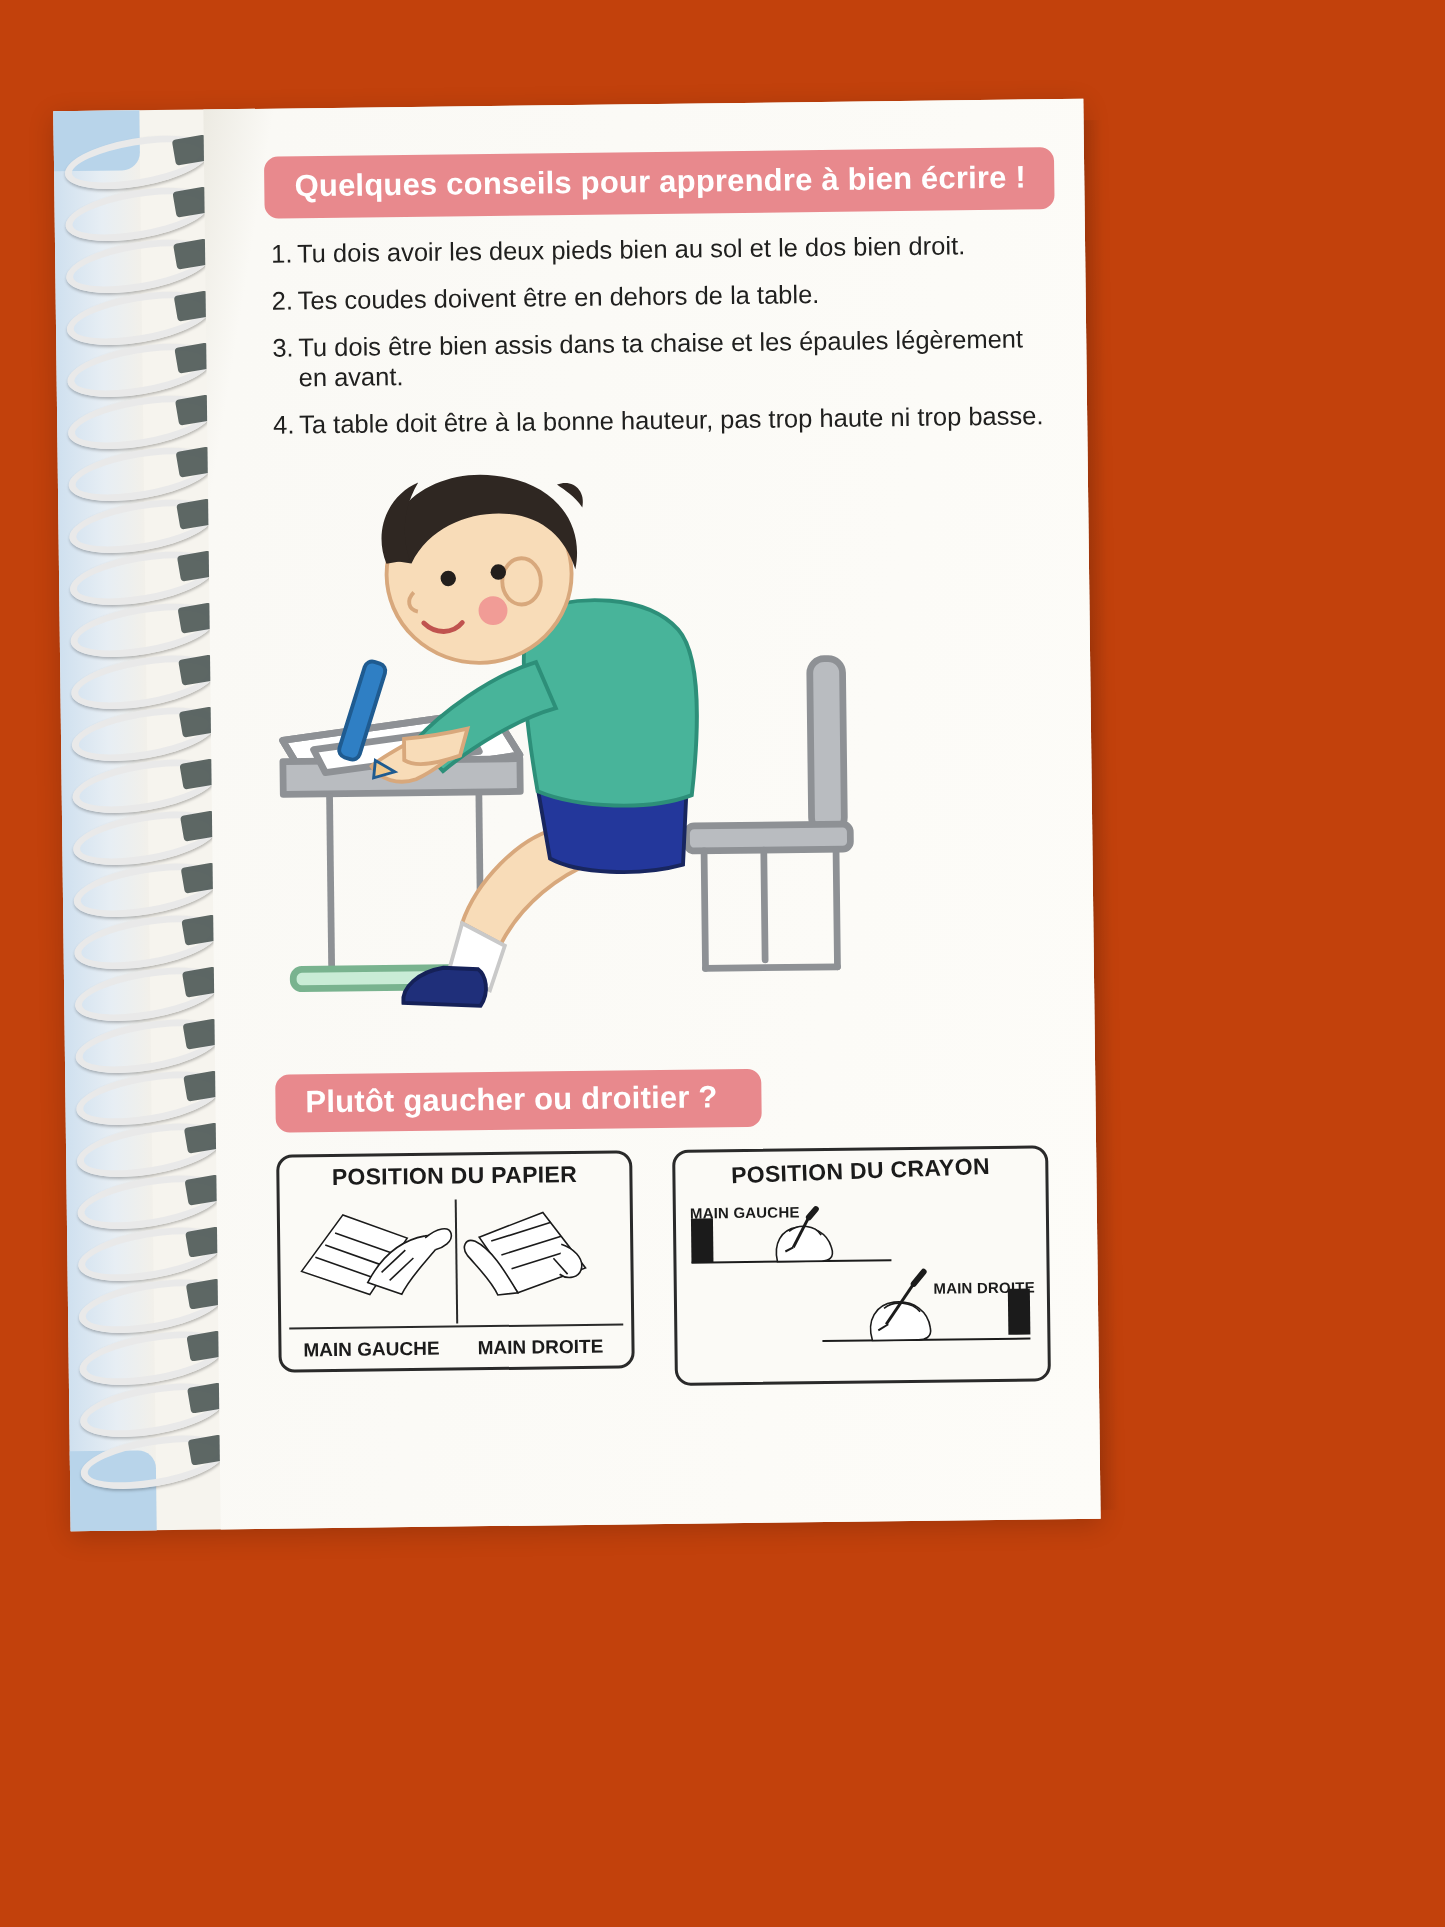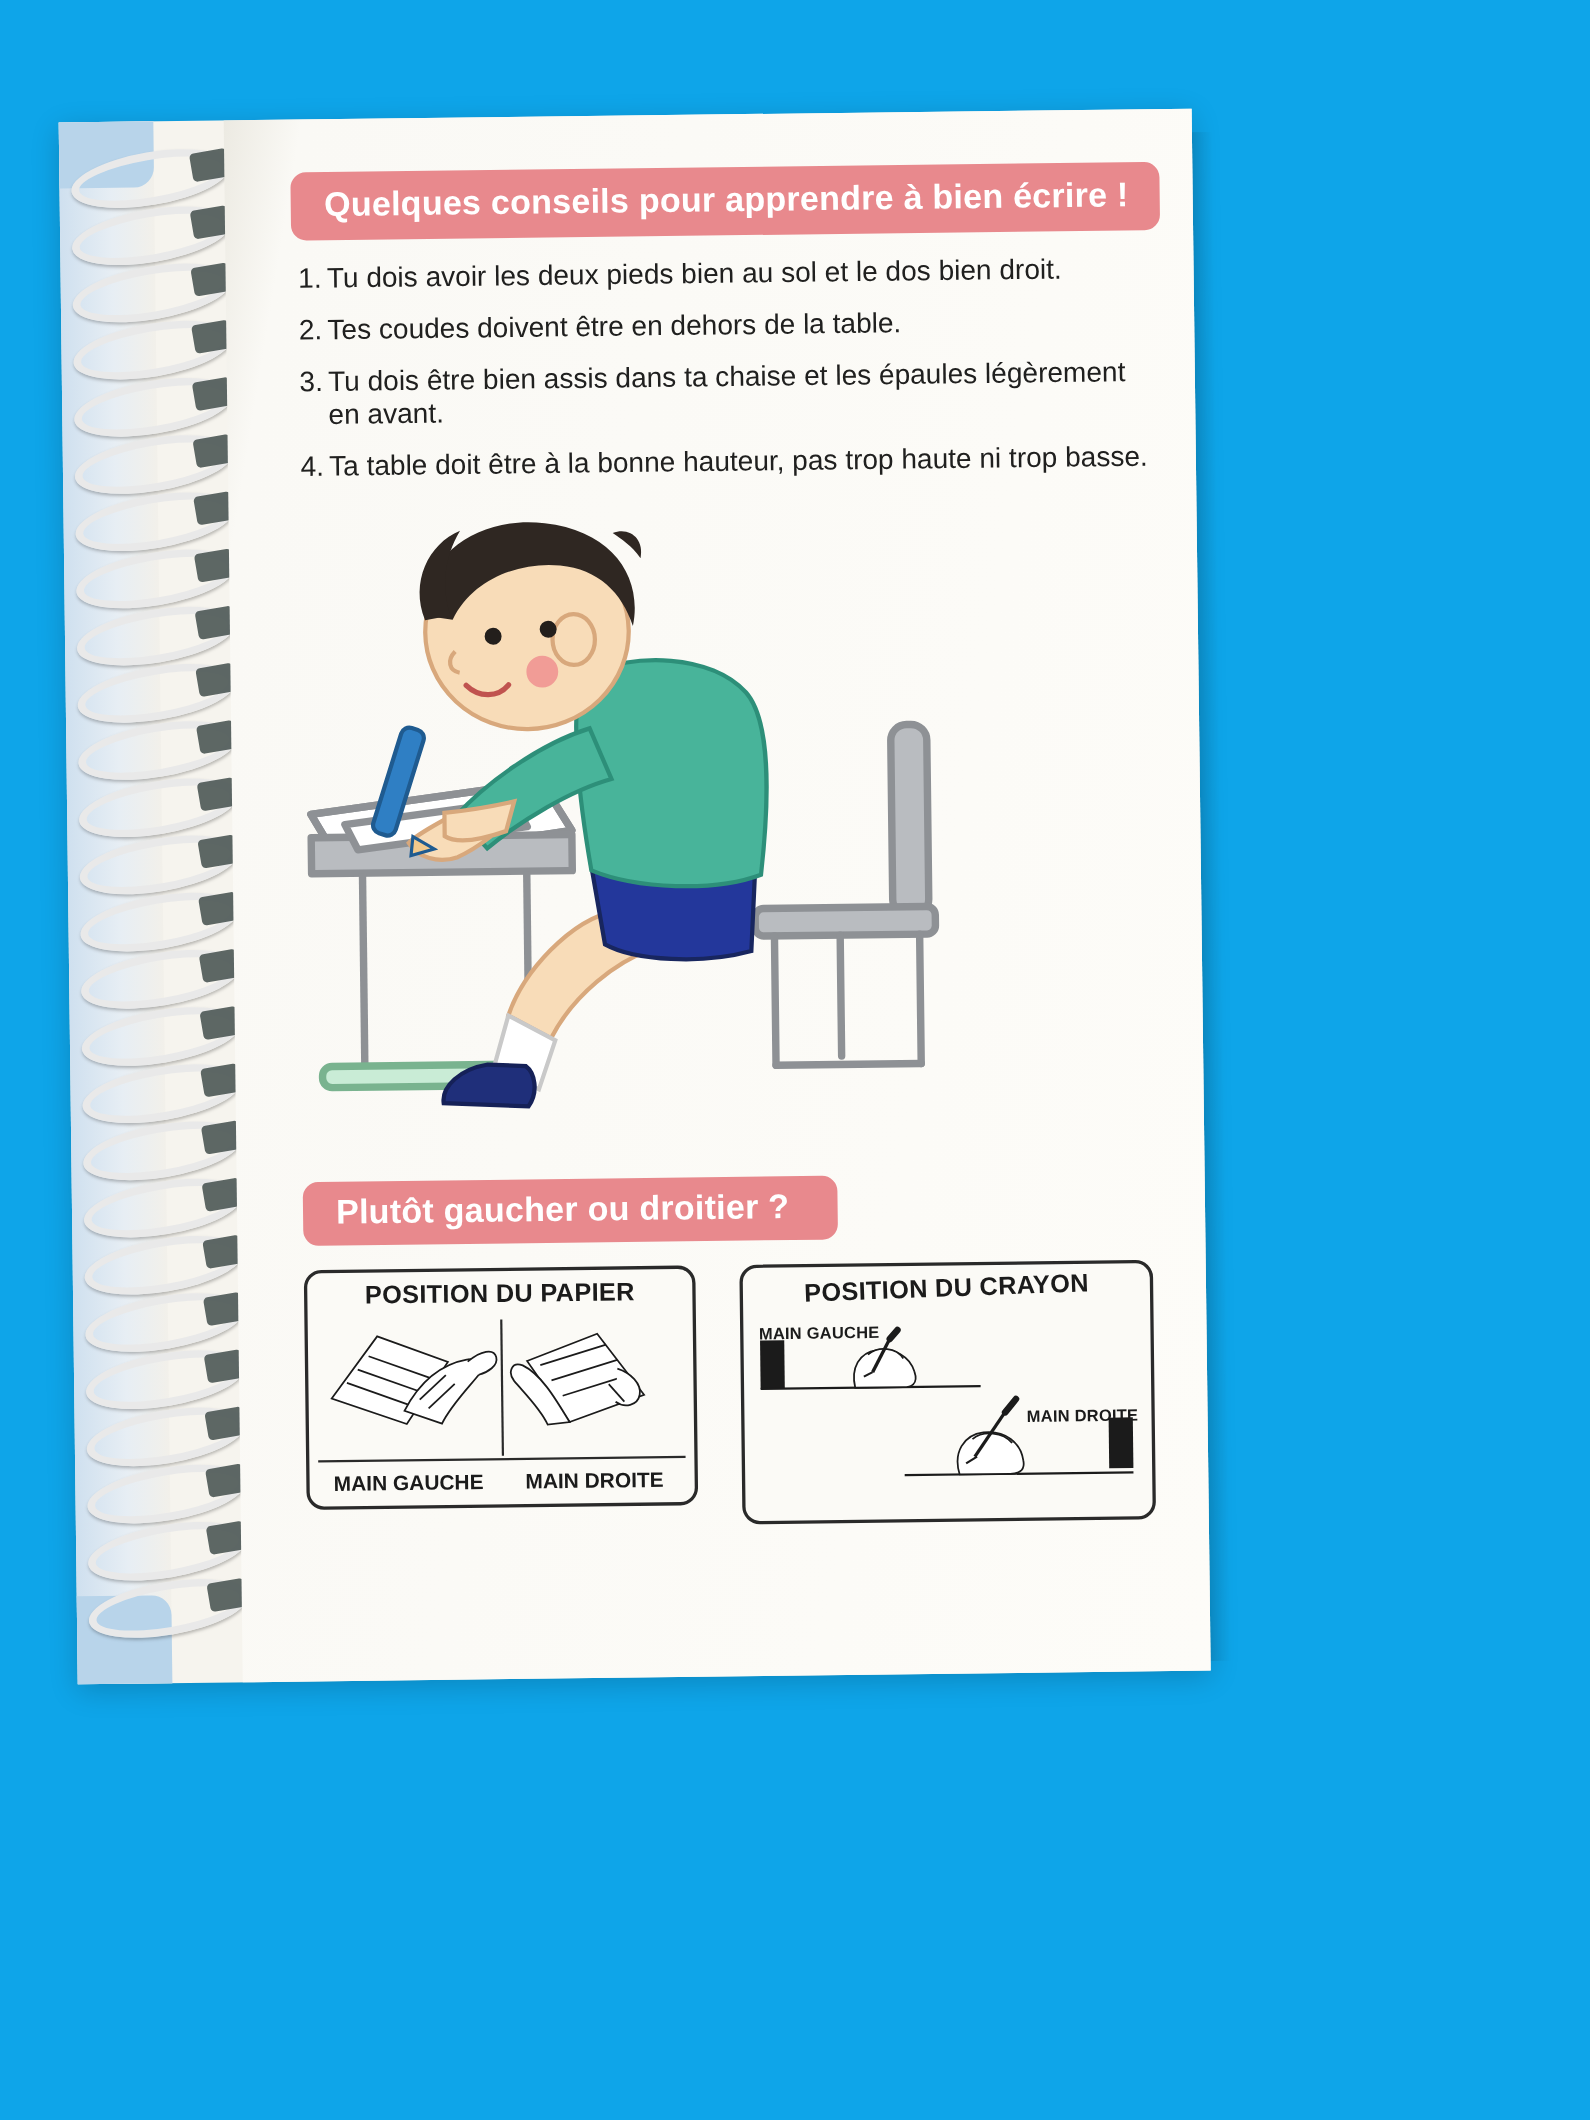--- a/index.html
+++ b/index.html
@@ -12,21 +12,21 @@
     height: 1927px;
     position: relative;
     font-family: "Liberation Sans", sans-serif;
     overflow: hidden;
   }
 
   
   .photo-bg {
     position: absolute;
     inset: 0;
-    background: #0ea5e9;
+    background: #c2410c;
   }
 
   
   .notebook {
     position: absolute;
     left: 62px;
     top: 105px;
     width: 1030px;
     height: 1420px;
     transform: rotate(-0.7deg);

